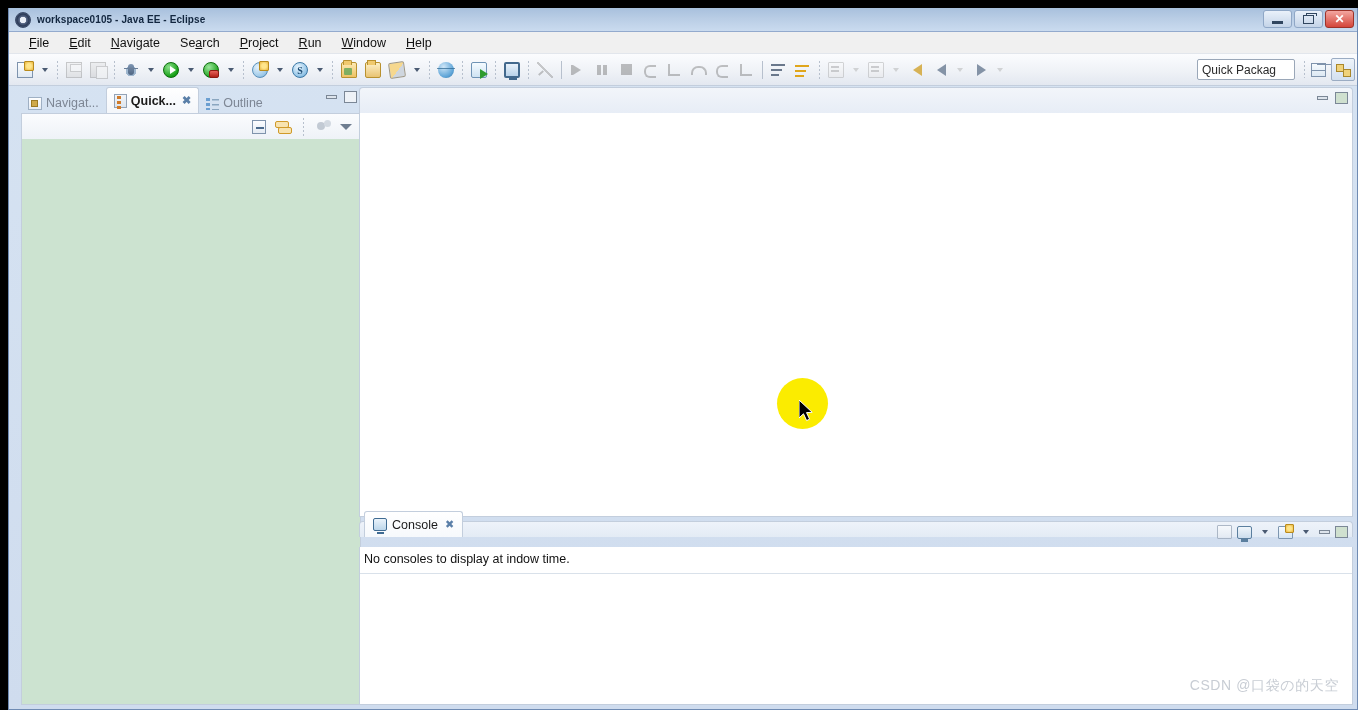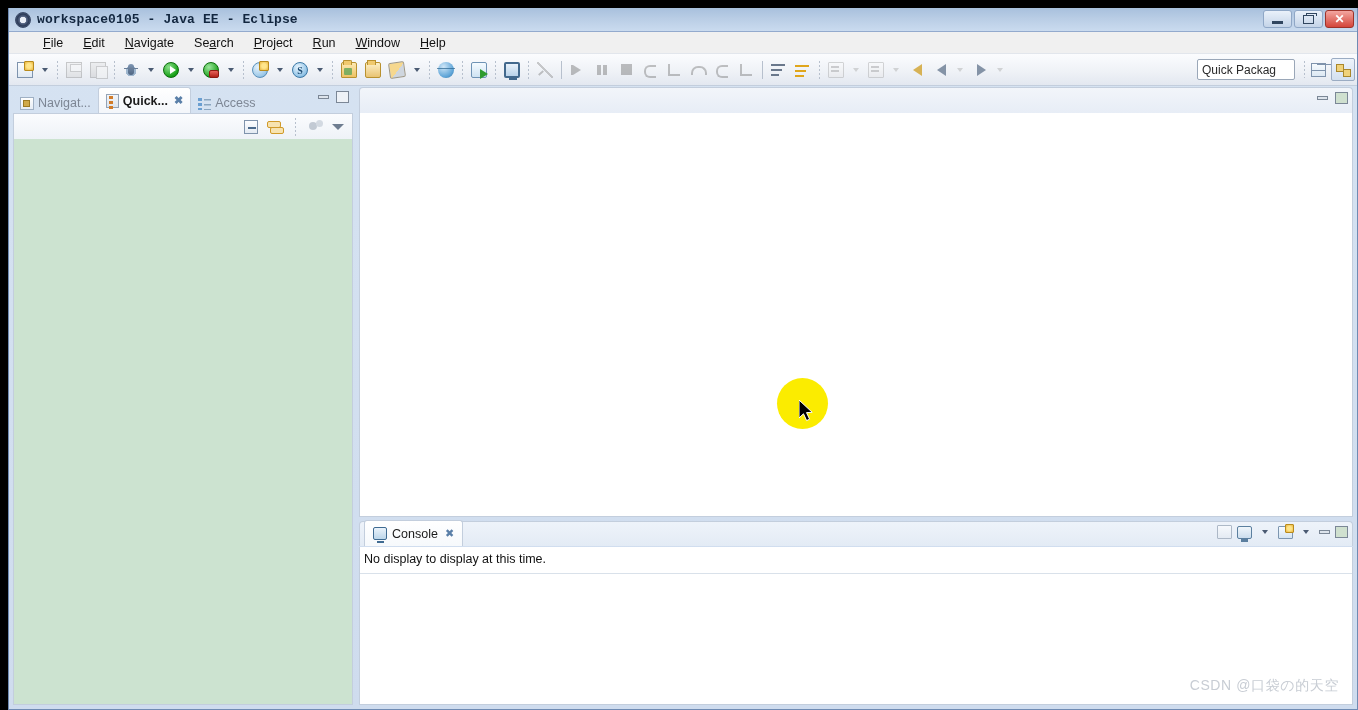--- a/index.html
+++ b/index.html
@@ -35,38 +35,38 @@
     width:16px; height:16px; margin-left:6px; margin-right:6px;
     border-radius:50%;
     background:radial-gradient(circle at 50% 50%, #ffffff 28%, #5c6b8a 34%, #2b3a57 60%, #7d8eb0 100%);
     border:1px solid #3a4a68;
     position:relative; flex:none;
   }
   .title-icon::after{
     content:""; position:absolute; left:4px; top:4px; width:6px; height:6px;
     border-radius:50%; background:#e9eef7;
   }
-  .title-text { font-size:13px; font-weight:bold; color:#12263f; letter-spacing:.1px;font-family:Liberation Mono, monospace; }
+  .title-text { font-size:10px; font-weight:bold; color:#12263f; letter-spacing:.1px; }
 
   .winbtns { position:absolute; right:3px; top:2px; display:flex; gap:2px; }
   .winbtn {
     width:29px; height:18px; border:1px solid #8fa7c6; border-radius:3px;
     background:linear-gradient(to bottom,#eaf1fa,#c4d4e8);
     display:flex; align-items:center; justify-content:center;
   }
   .winbtn.close { background:linear-gradient(to bottom,#f3a6a0,#d4453a); border-color:#9d3229; }
   .gl-min { width:11px; height:3px; background:#31465f; margin-top:7px; }
   .gl-max { width:11px; height:9px; border:1.5px solid #31465f; position:relative; }
   .gl-max::before{ content:""; position:absolute; left:2px; top:-3px; width:9px; height:2px; border:1.5px solid #31465f; border-bottom:none;}
   .gl-x { color:#fff; font-size:12px; font-weight:bold; line-height:1; }
 
   
   .menubar {
     height:22px; background:#f0f0f0;
-    display:flex; align-items:center; padding-left:24px;
+    display:flex; align-items:center; padding-left:10px;
     border-bottom:1px solid #e2e6ec;
   }
   .menuitem { padding:2px 10px; font-size:12.5px; color:#111; cursor:default; }
   .menuitem u { text-decoration:underline; }
 
   
   .toolbar {
     height:32px;
     background:linear-gradient(to bottom,#fbfcfe 0%, #eef1f6 60%, #e3e8f0 100%);
     border-bottom:1px solid #c3cedd;
@@ -172,21 +172,21 @@
   .i-perspj { width:15px;height:14px; position:relative; }
   .i-perspj::before{ content:""; position:absolute; left:0; top:1px; width:6px;height:6px;
      background:#f0d27a; border:1px solid #a9872c;}
   .i-perspj::after{ content:""; position:absolute; right:0; bottom:0; width:6px;height:6px;
      background:#f0d27a; border:1px solid #a9872c;}
 
   
   .workbench { position:absolute; left:0; top:79px; right:0; bottom:0; }
 
   
-  .leftview { position:absolute; left:4px; top:0; width:340px; bottom:4px; }
+  .leftview { position:absolute; left:12px; top:0; width:340px; bottom:4px; }
   .viewtabs { height:26px; display:flex; align-items:flex-end; position:relative; }
   .vtab {
     height:24px; display:flex; align-items:center; gap:4px; padding:0 7px;
     font-size:12.5px; color:#7d8694; position:relative; top:2px;
   }
   .vtab.active {
     background:linear-gradient(to bottom,#ffffff,#f3f6fa);
     border:1px solid #c3cedd; border-bottom:none; border-radius:3px 3px 0 0;
     color:#1b1b1b; font-weight:bold; top:0; height:26px;
   }
@@ -242,21 +242,21 @@
     height:26px; background:linear-gradient(to bottom,#f2f5fa,#e7edf6);
     border:1px solid #c3cedd; border-bottom:none; border-radius:4px 4px 0 0; position:relative;
   }
   .editor-body {
     position:absolute; left:0; right:0; top:26px; bottom:0;
     background:#fff; border:1px solid #c3cedd; border-top:none;
   }
 
   
   .console { position:absolute; left:350px; right:4px; top:434px; bottom:4px; }
-  .console-tabrow { height:25px; display:flex; align-items:flex-end; position:relative;
+  .console-tabrow { height:16px; display:flex; align-items:flex-end; position:relative;
     background:linear-gradient(to bottom,#eef3fa,#e3ebf5); border:1px solid #c3cedd; border-bottom:none;
     border-radius:4px 4px 0 0; }
   .ctab {
     height:26px; display:flex; align-items:center; gap:5px; padding:0 8px; margin-left:4px;
     background:linear-gradient(to bottom,#ffffff,#f6f9fc);
     border:1px solid #c3cedd; border-bottom:none; border-radius:3px 3px 0 0;
     font-size:12.5px; color:#1b1b1b;
   }
   .i-console { width:14px;height:13px; background:linear-gradient(to bottom,#eaf3fb,#bcd6ea);
     border:1.5px solid #3f6b92; border-radius:2px; position:relative;}
@@ -459,21 +459,21 @@
             <span class="i-nav"></span>
             <span>Navigat...</span>
           </div>
           <div class="vtab active">
             <span class="i-pkg"></span>
             <span>Quick...</span>
             <span class="tabclose">✖</span>
           </div>
           <div class="vtab">
             <span class="i-outline"></span>
-            <span>Access</span>
+            <span>Outline</span>
           </div>
           <div class="view-minmax">
             <span class="btn-min"></span>
             <span class="btn-max"></span>
           </div>
         </div>
         <div class="viewtoolbar">
           <span class="i-collapse"></span>
           <span class="i-link"></span>
           <span class="tsep"></span>
@@ -504,21 +504,21 @@
             <span class="i-cpin"></span>
             <span class="i-cdisplay"></span>
             <span class="arrow-dn"></span>
             <span class="i-copen"></span>
             <span class="arrow-dn"></span>
             <span class="btn-min"></span>
             <span class="btn-max greenish"></span>
           </div>
         </div>
         <div class="console-body">
-          <div class="console-msg">No display to display at this time.</div>
+          <div class="console-msg">No consoles to display at indow time.</div>
           <div class="console-rule"></div>
         </div>
       </div>
 
     </div>
 
     <div class="watermark">CSDN @口袋の的天空</div>
   </div>
 
   <div class="click-dot"></div>

